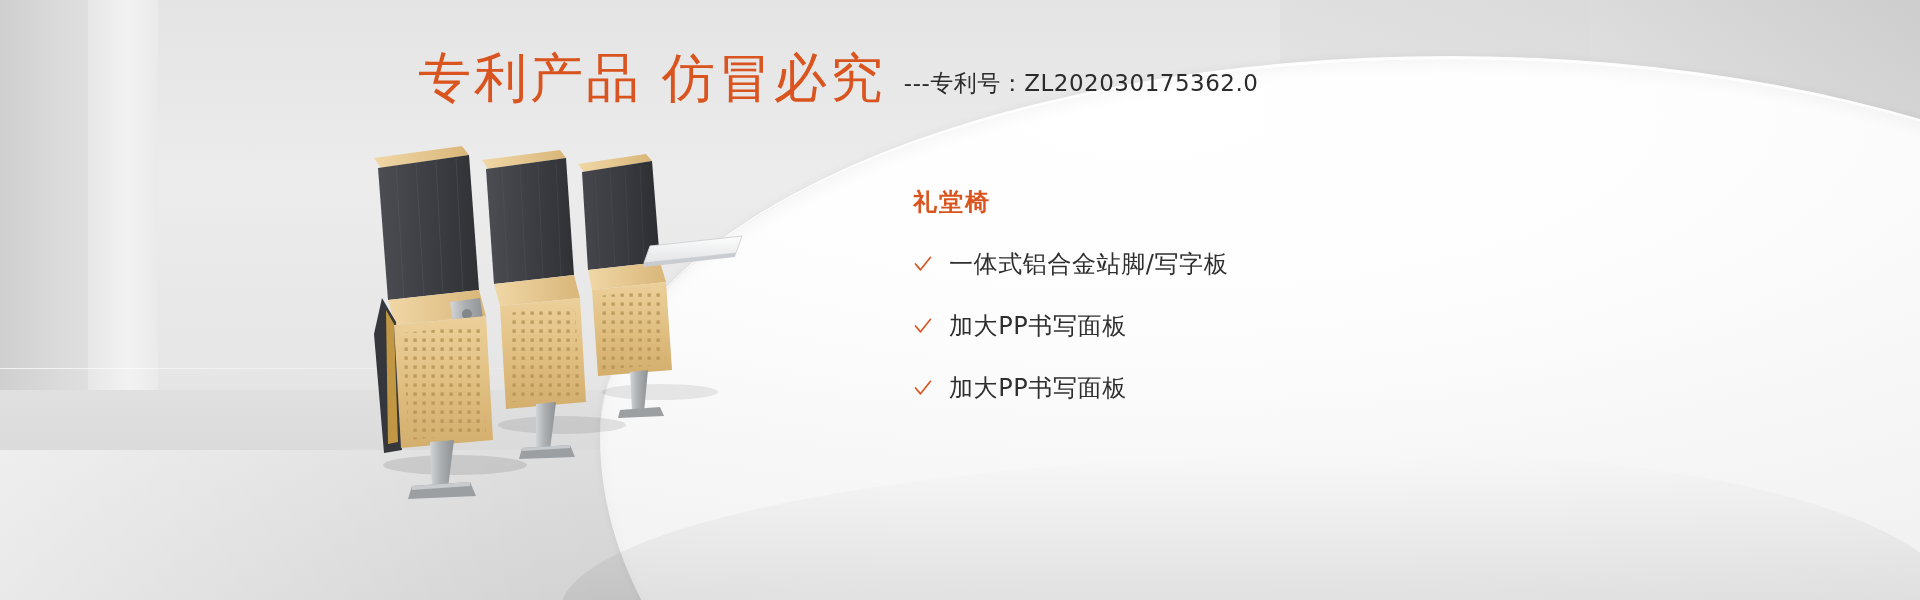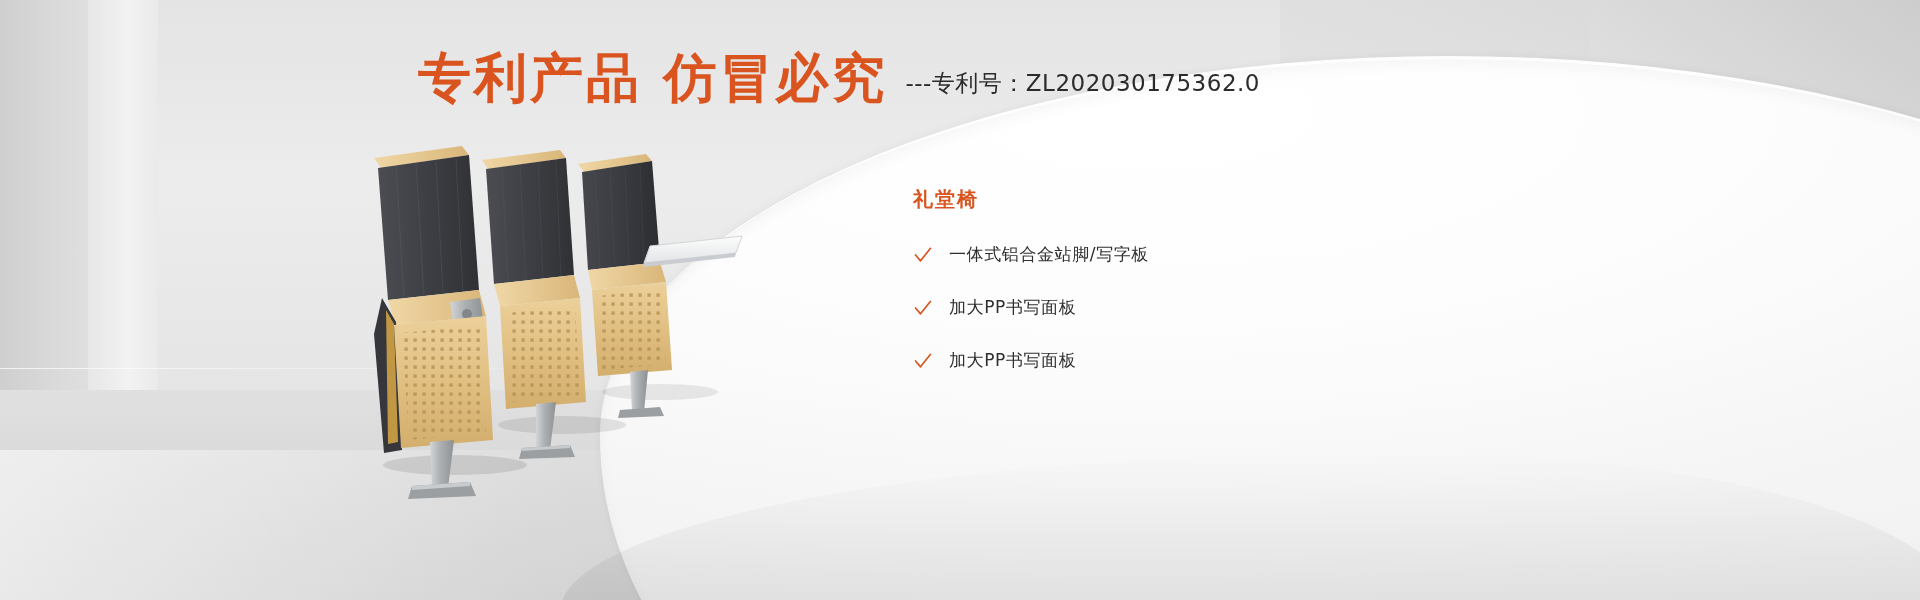--- a/index.html
+++ b/index.html
@@ -79,46 +79,46 @@
     background:linear-gradient(90deg,rgba(255,255,255,.75),rgba(255,255,255,0));
   }
 
   
   .headline-row {
     position:absolute; left:418px; top:50px;
     display:flex; align-items:flex-end; gap:18px;
     white-space:nowrap;
   }
   .headline {
-    font-size:53px; font-weight:700; letter-spacing:3px;
+    font-size:53px; font-weight:400; letter-spacing:3px;
     color:#d9541e; line-height:1.05;
     font-family:"DejaVu Sans","Liberation Sans",sans-serif;
   }
   .patent-no {
     font-size:23px; color:#2b2b2b; letter-spacing:.5px;
     padding-bottom:7px;
     font-family:"DejaVu Sans","Liberation Sans",sans-serif;
   }
 
   
   .product-panel {
     position:absolute; left:913px; top:186px; width:470px;
   }
   .product-title {
-    font-size:20px; font-weight:700; color:#d9541e;
+    font-size:24px; font-weight:700; color:#d9541e;
     letter-spacing:2px; margin-bottom:30px;
   }
   .feature-list { list-style:none; }
   .feature-item {
     display:flex; align-items:center; gap:16px;
     margin-bottom:30px;
   }
   .check-icon { width:20px; height:20px; flex:0 0 20px; display:block; }
   .feature-text {
-    font-size:17px; color:#2e2e2e; letter-spacing:.6px;
+    font-size:24px; color:#2e2e2e; letter-spacing:.6px;
     font-family:"DejaVu Sans","Liberation Sans",sans-serif;
   }
 
   
   .chairs { position:absolute; left:330px; top:120px; width:470px; height:380px; }
   .chairs svg { display:block; }
 </style>
 </head>
 <body>
 

